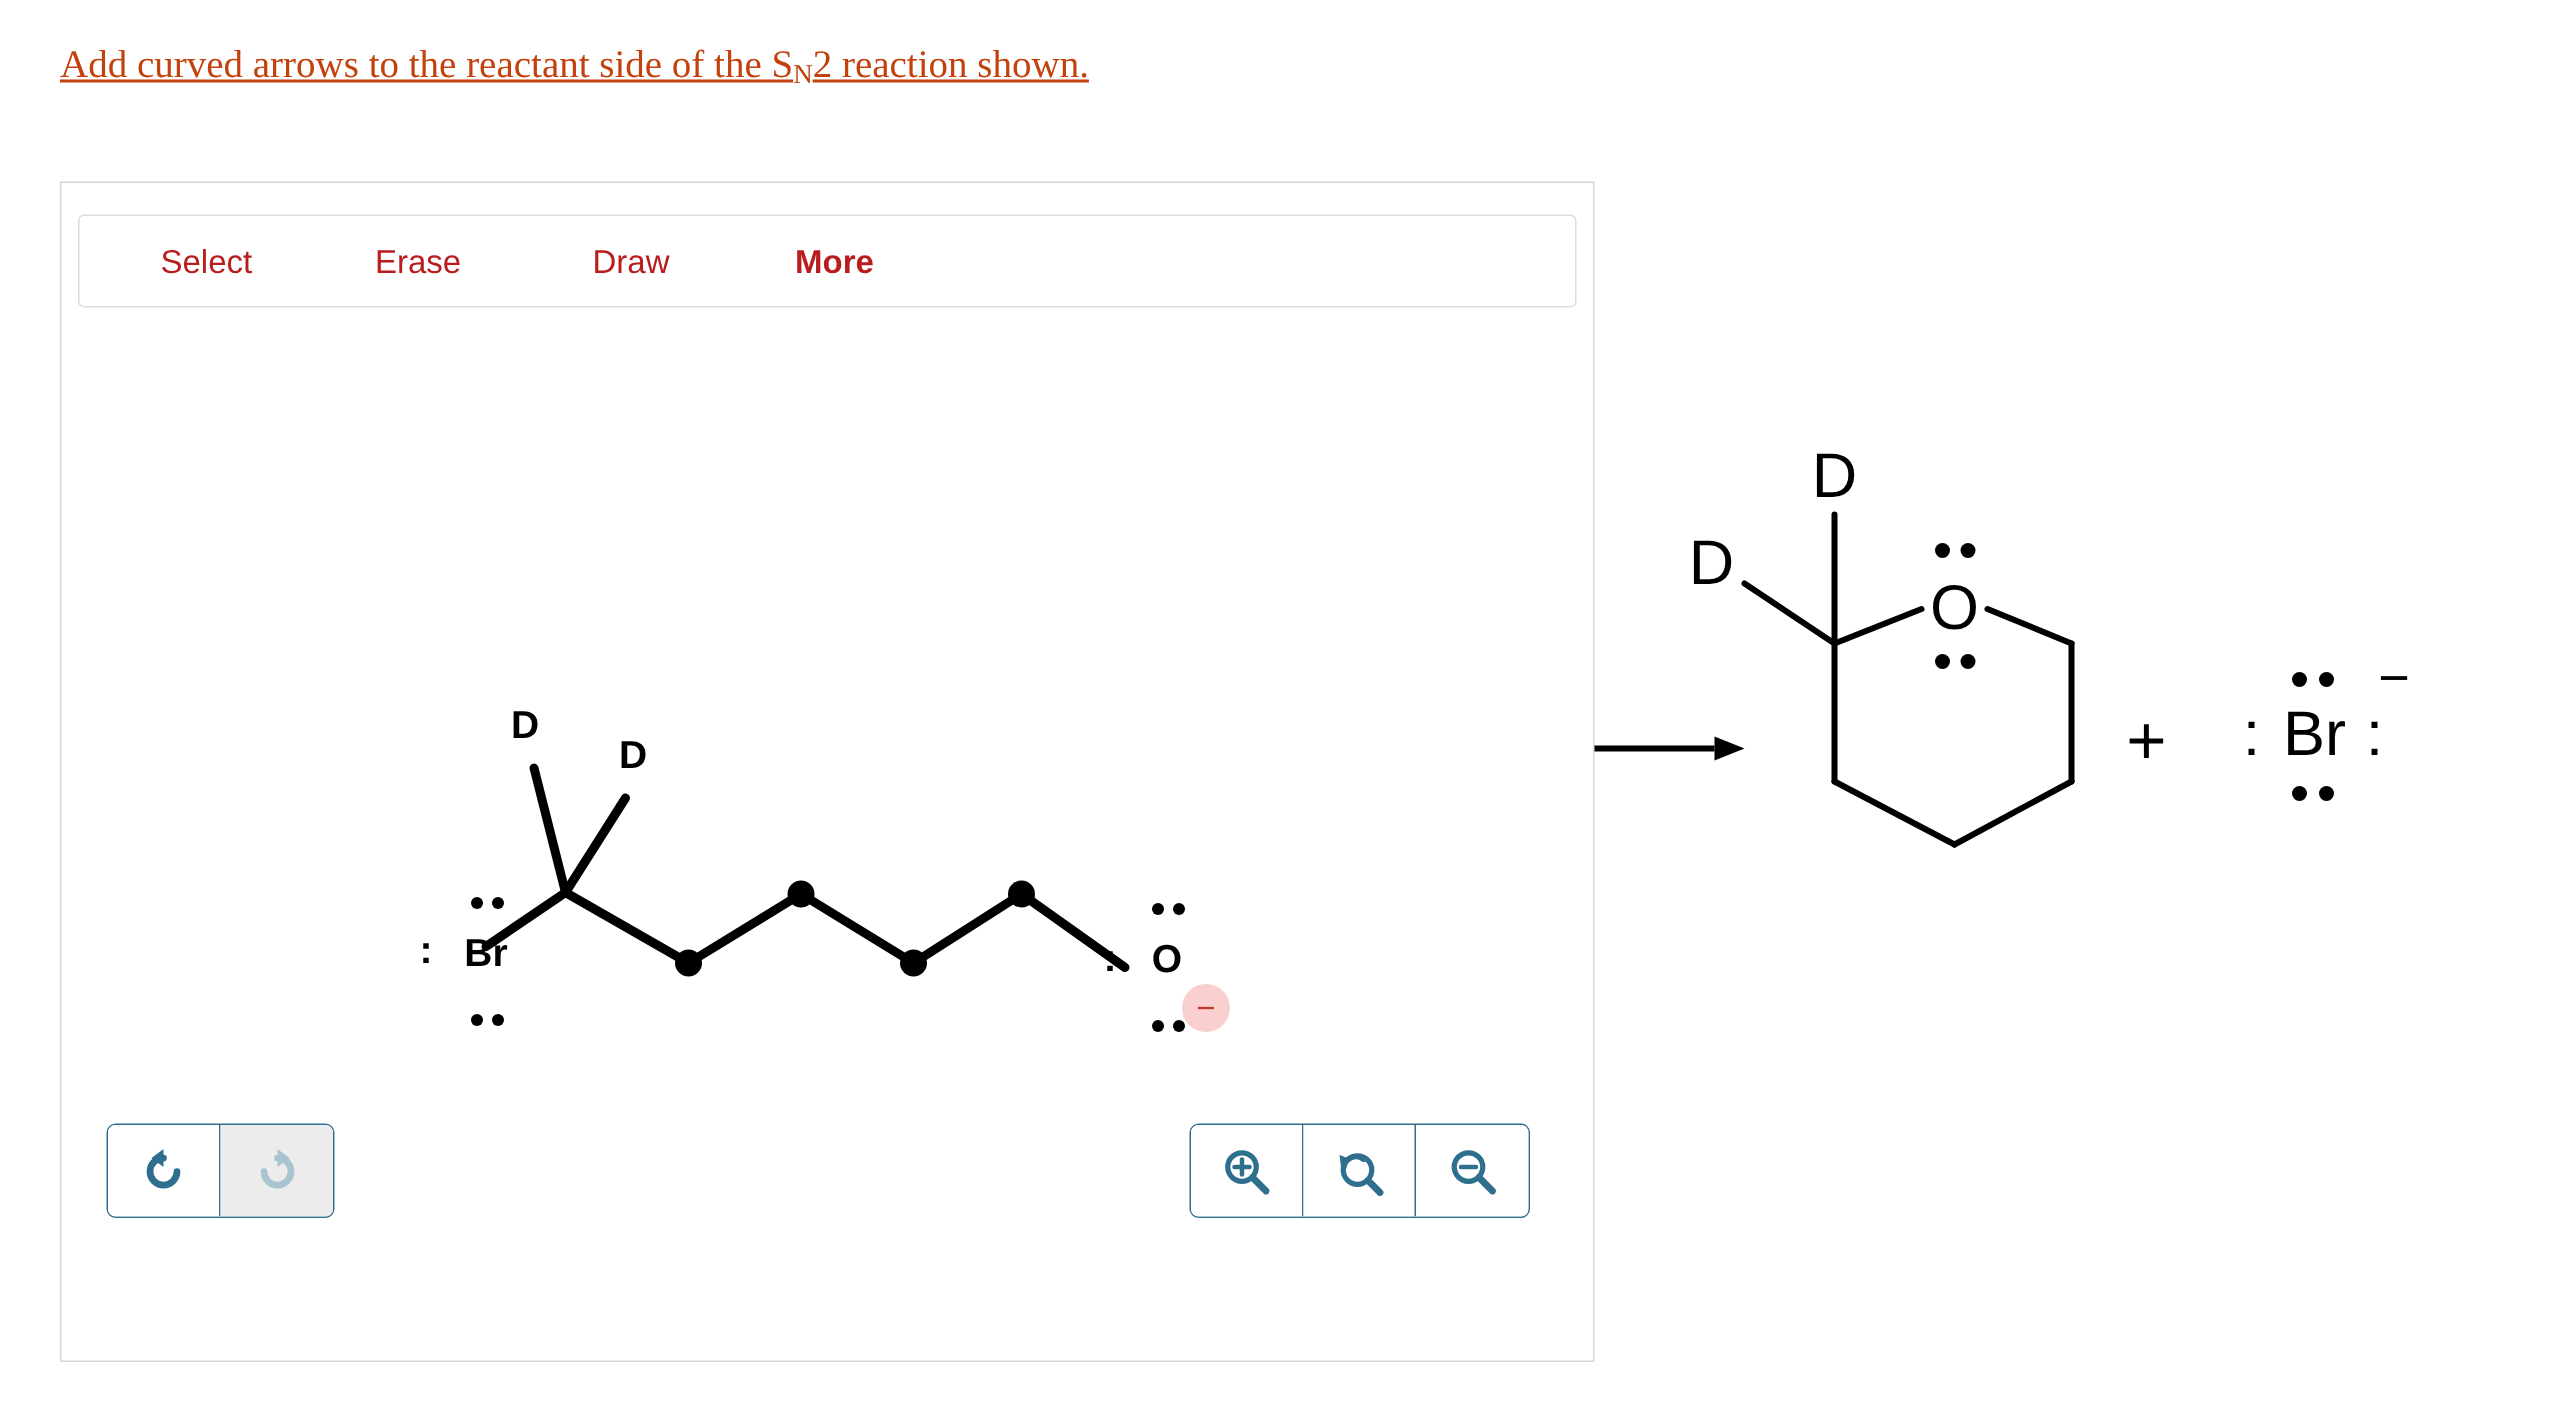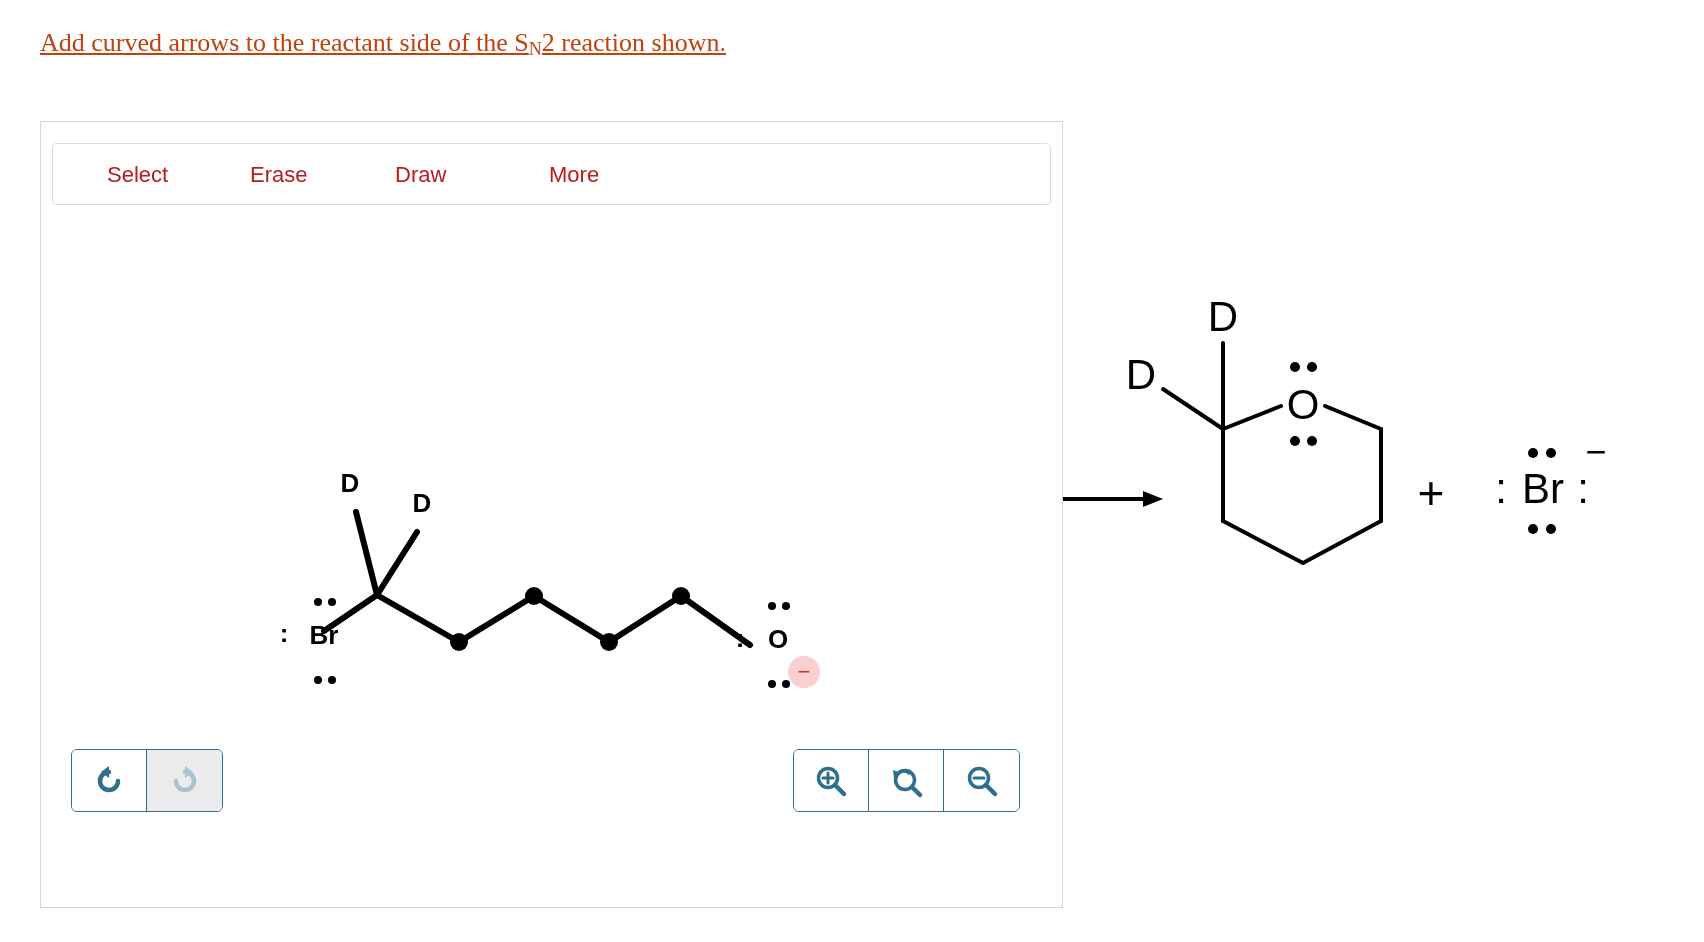--- a/index.html
+++ b/index.html
@@ -32,21 +32,21 @@
   }
   .tab{
     position:absolute;top:0;height:62px;line-height:62px;
     color:#b91c1c;font-size:22px;background:transparent;
     border:0;cursor:pointer;padding:0 14px;
     font-family:"Liberation Sans", sans-serif;
   }
   #tab-select{left:40px;}
   #tab-draw{left:183px;}
   #tab-rings{left:328px;}
-  #tab-more{left:482px;}
+  #tab-more{left:463px;font-weight:bold;}
   #erase-btn{
     position:absolute;right:-1px;top:-1px;
     width:136px;height:64px;line-height:64px;text-align:center;
     background:#31708f;color:#fff;font-size:22px;
     border:0;border-radius:4px;cursor:pointer;
     font-family:"Liberation Sans", sans-serif;
   }
 
   
   #canvas{

